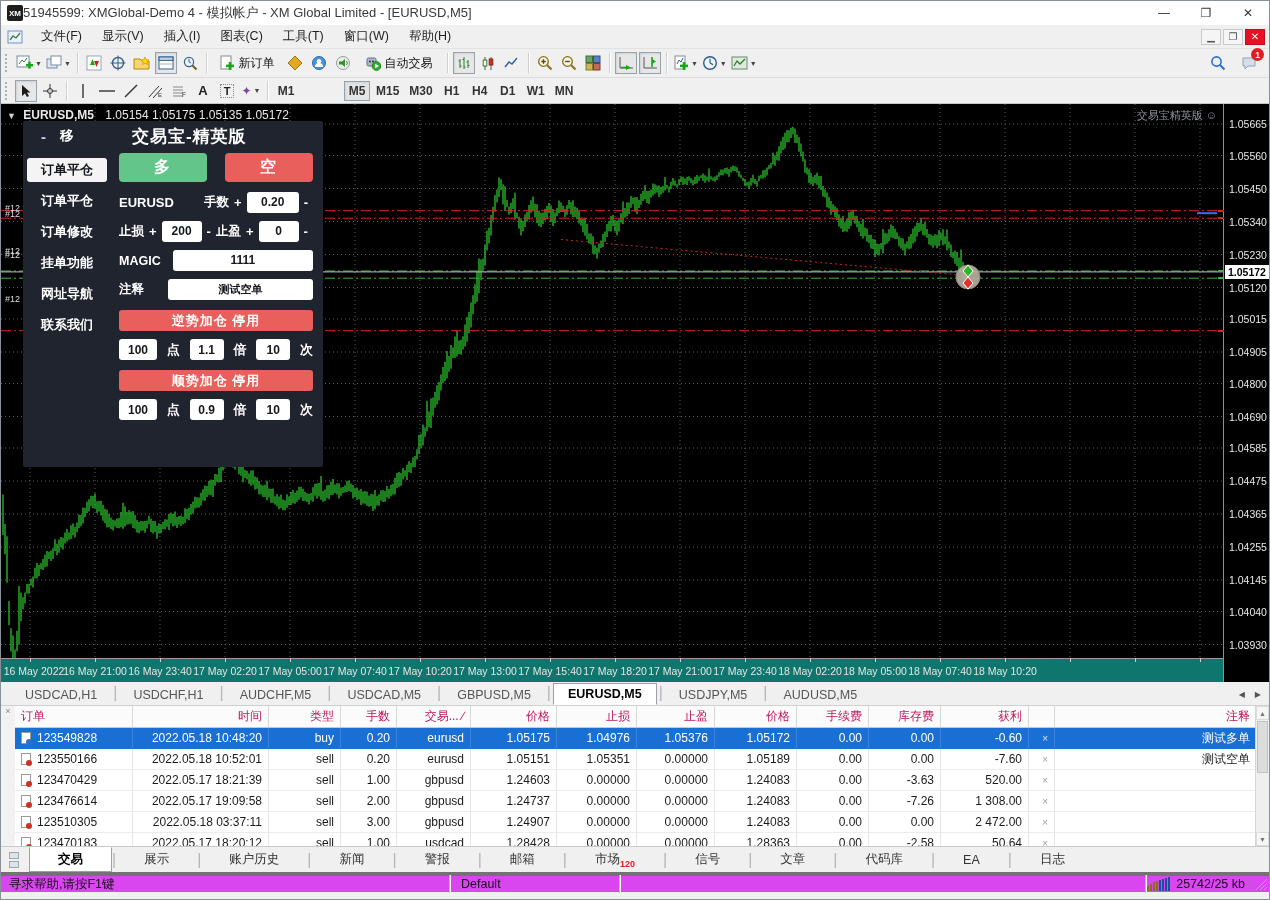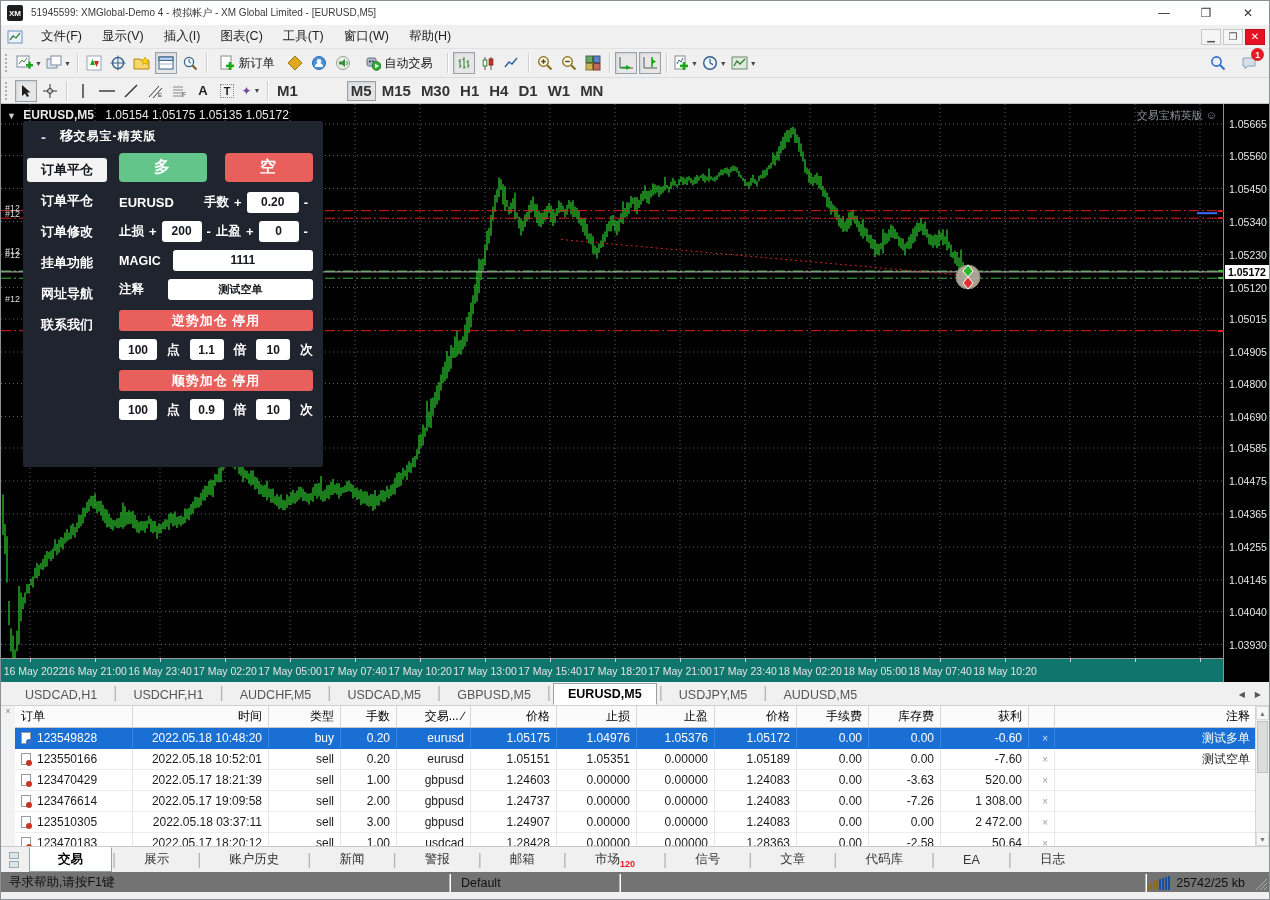--- a/index.html
+++ b/index.html
@@ -4,21 +4,21 @@
 <style>
   html,body{margin:0;padding:0;background:#cfcfcf;}
   *{box-sizing:border-box;}
   .win{position:relative;width:1270px;height:900px;background:#f0f0f0;overflow:hidden;
        font-family:"Liberation Sans",sans-serif;border:1px solid #8a9097;}
   
   .titlebar{position:absolute;left:0;top:0;width:100%;height:24px;background:#ffffff;
             display:flex;align-items:center;padding-left:6px;}
   .xmlogo{width:16px;height:16px;background:#1d1d1f;color:#fff;font-size:8px;font-weight:bold;
           display:flex;align-items:center;justify-content:center;border-radius:2px;}
-  .title-text{font-size:10px;color:#3a3a3a;margin-left:8px;white-space:nowrap;}
+  .title-text{font-size:13px;color:#3a3a3a;white-space:nowrap;}
   .wbtns{margin-left:auto;display:flex;height:100%;}
   .wbtn{width:42px;height:100%;display:flex;align-items:center;justify-content:center;
         font-size:12px;color:#333;}
   
   .menubar{position:absolute;left:0;top:24px;width:100%;height:24px;background:#f0f0f0;
            display:flex;align-items:center;border-bottom:1px solid #e2e2e2;padding-left:4px;}
   .menu-chart-ic{width:18px;height:16px;margin:0 6px 0 2px;}
   .menu-item{font-size:12.5px;color:#222;padding:3px 10px;}
   .mdi-btns{margin-left:auto;display:flex;align-items:center;margin-right:4px;}
   .mdi-btn{width:20px;height:16px;display:flex;align-items:center;justify-content:center;
@@ -30,21 +30,21 @@
   .toolbar2{position:absolute;left:0;top:77px;width:100%;height:26px;background:#f0f0f0;
             display:flex;align-items:center;border-bottom:1px solid #c4c4c4;padding-left:2px;}
   .grip{width:5px;height:18px;border-left:2px dotted #b0b0b0;margin:0 4px 0 2px;}
   .sep{width:1px;height:20px;background:#cfcfcf;box-shadow:1px 0 0 #ffffff;margin:0 4px;}
   .icbtn{min-width:22px;height:22px;display:flex;align-items:center;justify-content:center;
          margin:0 1px;position:relative;border:1px solid transparent;font-size:12px;color:#333;}
   .icbtn.pressed{background:#e7e7e7;border:1px solid #98a0a8;box-shadow:inset 1px 1px 2px #cdd2d8;}
   .icbtn .caret{font-size:7px;color:#444;margin-left:2px;}
   .tool-label{font-size:12px;color:#111;margin-left:3px;white-space:nowrap;}
   .tfbtn{min-width:26px;height:20px;display:flex;align-items:center;justify-content:center;
-         font-size:15px;font-weight:bold;color:#333;margin:0 1px;border:1px solid transparent;padding:0 3px;text-align:center;}
+         font-size:12px;font-weight:bold;color:#333;margin:0 1px;border:1px solid transparent;padding:0 3px;text-align:center;}
   .tfbtn.active{background:#e4e4e4;border:1px solid #98a0a8;box-shadow:inset 1px 1px 2px #cfd4da;margin-left:44px;}
   .tb-right{margin-left:auto;display:flex;align-items:center;margin-right:8px;}
   .badge{position:absolute;right:-5px;top:-5px;background:#e31b23;color:#fff;border-radius:50%;
          width:13px;height:13px;font-size:8.5px;display:flex;align-items:center;justify-content:center;font-weight:bold;}
   
   .chartwrap{position:absolute;left:0;top:103px;width:1270px;height:578px;background:#000;}
   .chart-svg{position:absolute;left:0;top:0;}
   .quote-header{position:absolute;left:6px;top:4px;color:#e8e8e8;font-size:12px;z-index:4;white-space:nowrap;}
   .quote-header .tri{font-size:9px;margin-right:4px;color:#d0d0d0;}
   .watermark{position:absolute;right:54px;top:4px;color:#8f959c;font-size:11px;z-index:3;}
@@ -56,21 +56,21 @@
   .pmark{position:absolute;left:-6px;width:6px;height:2px;transform:translateY(-50%);}
   .taxis{position:absolute;left:0;top:554px;width:1222px;height:24px;background:#0f766e;border-top:1px solid #9a9a9a;z-index:2;}
   .ttick{position:absolute;top:-1px;width:1px;height:4px;background:#cfcfcf;}
   .tlabel{position:absolute;top:6px;color:#e4e4e4;font-size:10.5px;transform:translateX(-50%);white-space:nowrap;}
   
   .panel{position:absolute;left:22px;top:17px;width:300px;height:346px;background:#20242f;z-index:6;
          color:#fff;border-radius:2px;}
   .panel-head{display:flex;align-items:center;height:30px;padding:0 10px;}
   .panel-min{color:#cfd6ff;font-weight:bold;font-size:15px;margin-left:8px;}
   .panel-move{color:#fff;font-size:13.5px;font-weight:bold;margin-left:14px;}
-  .panel-title{flex:1;text-align:left;font-size:12px;font-weight:bold;letter-spacing:1px;margin-right:8px;}
+  .panel-title{flex:1;text-align:center;font-size:17px;font-weight:bold;letter-spacing:1px;margin-right:8px;}
   .panel-body{display:flex;}
   .panel-side{width:88px;padding:4px 4px 0 4px;}
   .pside-item{height:24px;margin:3px 0 7px 0;display:flex;align-items:center;justify-content:center;
               color:#fff;font-size:13px;font-weight:bold;border-radius:3px;}
   .pside-item.active{background:#f4f4f4;color:#16181f;}
   .panel-main{flex:1;padding:2px 10px 0 8px;}
   .btnrow{display:flex;gap:18px;margin-bottom:10px;}
   .pbtn{flex:1;height:29px;display:flex;align-items:center;justify-content:center;border-radius:4px;
         color:#fff;font-size:16px;font-weight:bold;letter-spacing:2px;}
   .pbtn.green{background:#63c58a;}
@@ -90,21 +90,21 @@
   .ctab{font-size:12.5px;color:#555;padding:3px 14px;white-space:nowrap;}
   .ctab.active{background:#ffffff;border:1px solid #9aa0a6;border-bottom:1px solid #fff;color:#000;font-weight:bold;}
   .ctab-sep{color:#b5b5b5;padding-bottom:3px;}
   .ctab-arrows{margin-left:auto;margin-right:8px;display:flex;gap:10px;color:#555;font-size:8px;padding-bottom:6px;}
   
   .terminal{position:absolute;left:0;top:705px;width:100%;height:140px;background:#fff;overflow:hidden;}
   .tgutter{position:absolute;left:0;top:0;width:14px;height:140px;background:#f2f2f2;color:#888;
            font-size:9px;text-align:center;}
   .ttable{position:absolute;left:14px;top:0;width:1242px;}
   .trow{display:flex;height:21px;align-items:center;border-bottom:1px solid #ececec;font-size:12px;color:#1a1a1a;}
-  .trow.header{height:22px;background:#fbfbfb;border-bottom:1px solid #c9c9c9;color:#000000;}
+  .trow.header{height:22px;background:#fbfbfb;border-bottom:1px solid #c9c9c9;color:#be185d;}
   .trow.selected{background:#1a6fd4;color:#fff;border-bottom:1px solid #1a6fd4;}
   .tcell{padding:0 6px;text-align:right;border-right:1px solid #e6e6e6;height:100%;display:flex;
          align-items:center;justify-content:flex-end;white-space:nowrap;overflow:hidden;}
   .trow.header .tcell{border-right:1px solid #d8d8d8;}
   .trow.selected .tcell{border-right:1px solid #3b84dd;}
   .tcell.left{justify-content:flex-start;text-align:left;}
   .doc{width:10px;height:12px;background:#fff;border:1px solid #9a9a9a;position:relative;margin-right:6px;flex:none;}
   .doc::after{content:"";position:absolute;right:-2px;bottom:-2px;width:6px;height:6px;border-radius:50%;}
   .doc.buy::after{background:#2e6fd0;}
   .doc.sell::after{background:#cc3322;}
@@ -117,22 +117,22 @@
   
   .bottombar{position:absolute;left:0;top:845px;width:100%;height:26px;background:#f0f0f0;
              border-top:1px solid #c9c9c9;display:flex;align-items:center;padding-left:2px;}
   .bb-ic{width:22px;display:flex;flex-direction:column;gap:2px;align-items:center;margin-right:4px;}
   .bb-ic span{width:10px;height:7px;border:1px solid #9aa;background:#dde3ea;display:block;}
   .btab{font-size:12.5px;color:#333;padding:3px 28px;white-space:nowrap;position:relative;}
   .btab.active{background:#fff;border:1px solid #98a0a8;border-top:1px solid #fff;font-weight:bold;color:#000;}
   .btab .bdg{color:#e31b23;font-size:9px;font-weight:bold;vertical-align:sub;}
   .btab-sep{color:#b5b5b5;}
   
-  .statusbar{position:absolute;left:0;top:871px;width:100%;height:20px;background:#737373;
-             border-top:1px solid #737373;display:flex;align-items:center;font-size:12.5px;color:#111;}
+  .statusbar{position:absolute;left:0;top:871px;width:100%;height:20px;background:#d946ef;
+             border-top:4px solid #737373;display:flex;align-items:center;font-size:12.5px;color:#111;}
   .sb-help{padding-left:8px;width:448px;}
   .groove{width:2px;height:18px;border-left:1px solid #b8b8b8;border-right:1px solid #fff;}
   .sb-default{width:168px;padding-left:10px;}
   .sb-fill{flex:1;}
   .sb-conn{display:flex;align-items:center;gap:6px;padding-right:10px;}
   .bars{display:flex;align-items:flex-end;gap:1px;height:14px;}
   .bars i{width:2px;display:block;}
   .sb-grip{width:14px;height:100%;position:relative;}
 </style>
 </head>

